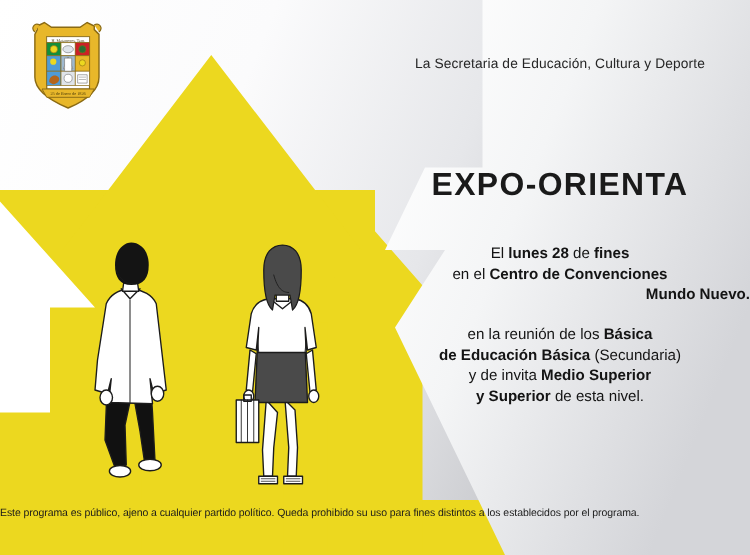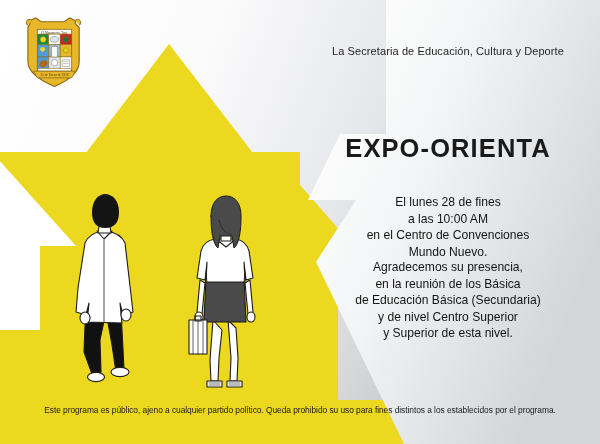--- a/index.html
+++ b/index.html
@@ -78,26 +78,25 @@
     font-size:12.1px;
     line-height:16.6px;
     color:#141414;
   }
   .place-block {
     position:absolute;
     top:363px; left:0; width:304px;
     font-size:12.4px;
     color:#1a1a1a;
   }
-  .b { font-weight:normal; }
+  .b { font-weight:bold;text-align:right; }
   .disclaimer {
     position:absolute;
     left:0; top:405px;
     width:600px;
-    text-align:center;
     font-size:8.4px;
     color:#1a1a1a;
     letter-spacing:-0.05px;
   }
 </style>
 </head>
 <body>
 
 <div id="poster">
 
@@ -335,38 +334,34 @@
 
 
     <div class="expo-title">EXPO-ORIENTA</div>
 
 
     <div class="event-block">
       <div>
         <span>El </span><span class="b">lunes 28</span><span> de </span><span class="b">fines</span>
       </div>
       <div>
-        <span>a las </span><span class="b">10:00 AM</span>
-      </div>
-      <div>
         <span>en el </span><span class="b">Centro de Convenciones</span>
       </div>
       <div class="b">Mundo Nuevo.</div>
     </div>
 
     <div class="thanks-block">
-      <div>Agradecemos su presencia,</div>
       <div>
         <span>en la reunión de los </span><span class="b">Básica</span>
       </div>
       <div>
         <span class="b">de Educación Básica</span><span> (Secundaria)</span>
       </div>
       <div>
-        <span>y de nivel </span><span class="b">Centro Superior</span>
+        <span>y de invita </span><span class="b">Medio Superior</span>
       </div>
       <div>
         <span class="b">y Superior</span><span> de esta nivel.</span>
       </div>
     </div>
 
   </div>
 
   <div class="disclaimer">Este programa es público, ajeno a cualquier partido político. Queda prohibido su uso para fines distintos a los establecidos por el programa.</div>
 

